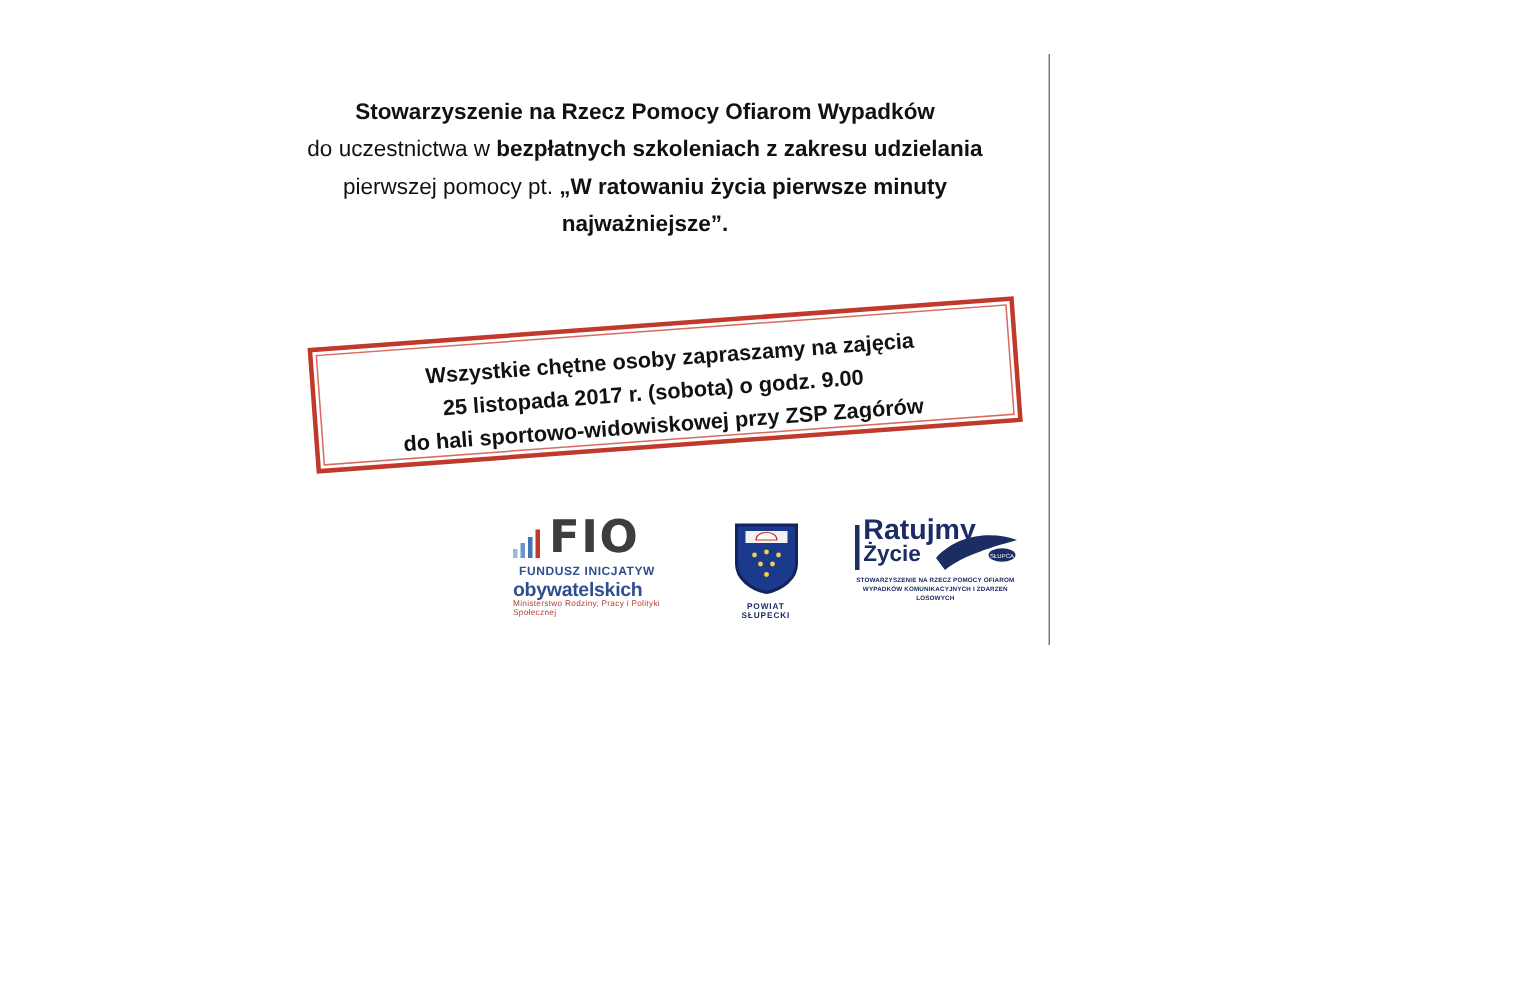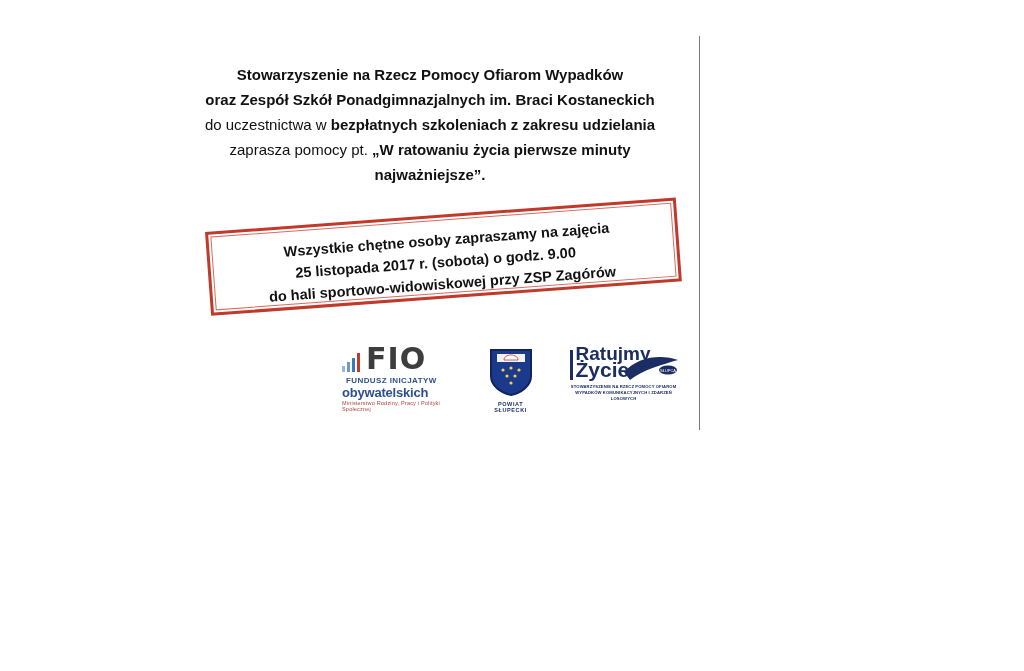--- a/index.html
+++ b/index.html
@@ -210,21 +210,21 @@
     top: -2px;
     font-size: 19px;
     font-weight: bold;
     color: #1b2d63;
     line-height: 16px;
   }
   .rz-l2 {
     position: absolute;
     left: 6px;
     top: 14px;
-    font-size: 21px;
+    font-size: 15px;
     font-weight: bold;
     color: #1b2d63;
     line-height: 16px;
   }
   .rz-swoosh {
     position: absolute;
     left: 54px;
     top: 6px;
     width: 54px;
     height: 28px;
@@ -244,23 +244,22 @@
 </style>
 </head>
 <body>
 
 <div class="page-divider"></div>
 
 <div class="poster">
 
   <div class="intro">
     <p><span class="b">Stowarzyszenie na Rzecz Pomocy Ofiarom Wypadków</span></p>
-    <p><span class="b">oraz Zespół Szkół Ponadgimnazjalnych im. Braci Kostaneckich</span></p>
     <p><span class="n">do uczestnictwa w </span><span class="b">bezpłatnych szkoleniach z zakresu udzielania</span></p>
-    <p><span class="n">zaprasza pomocy pt. </span><span class="b">„W ratowaniu życia pierwsze minuty</span></p>
+    <p><span class="n">pierwszej pomocy pt. </span><span class="b">„W ratowaniu życia pierwsze minuty</span></p>
     <p><span class="b">najważniejsze”.</span></p>
   </div>
 
   <div class="callout-wrap">
     <div class="callout">
       <div class="callout-inner"></div>
     </div>
     <div class="callout-text">
       <p>Wszystkie chętne osoby zapraszamy na zajęcia</p>
       <p>25 listopada 2017 r. (sobota)  o godz. 9.00</p>

